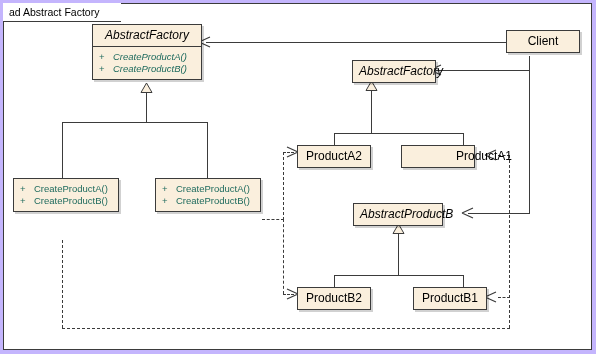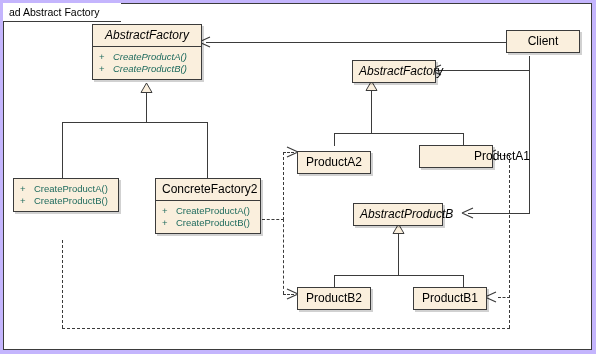--- a/index.html
+++ b/index.html
@@ -215,46 +215,45 @@
         <span class="sig">CreateProductA()</span>
       </div>
       <div class="op">
         <span class="vis">+</span>
         <span class="sig">CreateProductB()</span>
       </div>
     </div>
   </div>
 
   <div class="uml has-ops" style="left:155px;top:178px;width:106px;">
-    <div class="name">ConcreteFactory2</div>
     <div class="ops">
       <div class="op">
         <span class="vis">+</span>
         <span class="sig">CreateProductA()</span>
       </div>
       <div class="op">
         <span class="vis">+</span>
         <span class="sig">CreateProductB()</span>
       </div>
     </div>
   </div>
 
   <div class="uml" style="left:506px;top:30px;width:74px;">
     <div class="name">Client</div>
   </div>
 
   <div class="uml" style="left:352px;top:60px;width:84px;">
     <div class="name abstract">AbstractFactory</div>
   </div>
 
-  <div class="uml" style="left:297px;top:145px;width:74px;margin-top:6px;">
+  <div class="uml" style="left:297px;top:145px;width:74px;">
     <div class="name">ProductA2</div>
   </div>
 
-  <div class="uml" style="left:419px;top:145px;width:74px;padding-left:48px;">
+  <div class="uml" style="left:401px;top:145px;width:74px;padding-left:48px;">
     <div class="name">ProductA1</div>
   </div>
 
   <div class="uml" style="left:353px;top:203px;width:90px;">
     <div class="name abstract">AbstractProductB</div>
   </div>
 
   <div class="uml" style="left:297px;top:287px;width:74px;">
     <div class="name">ProductB2</div>
   </div>

